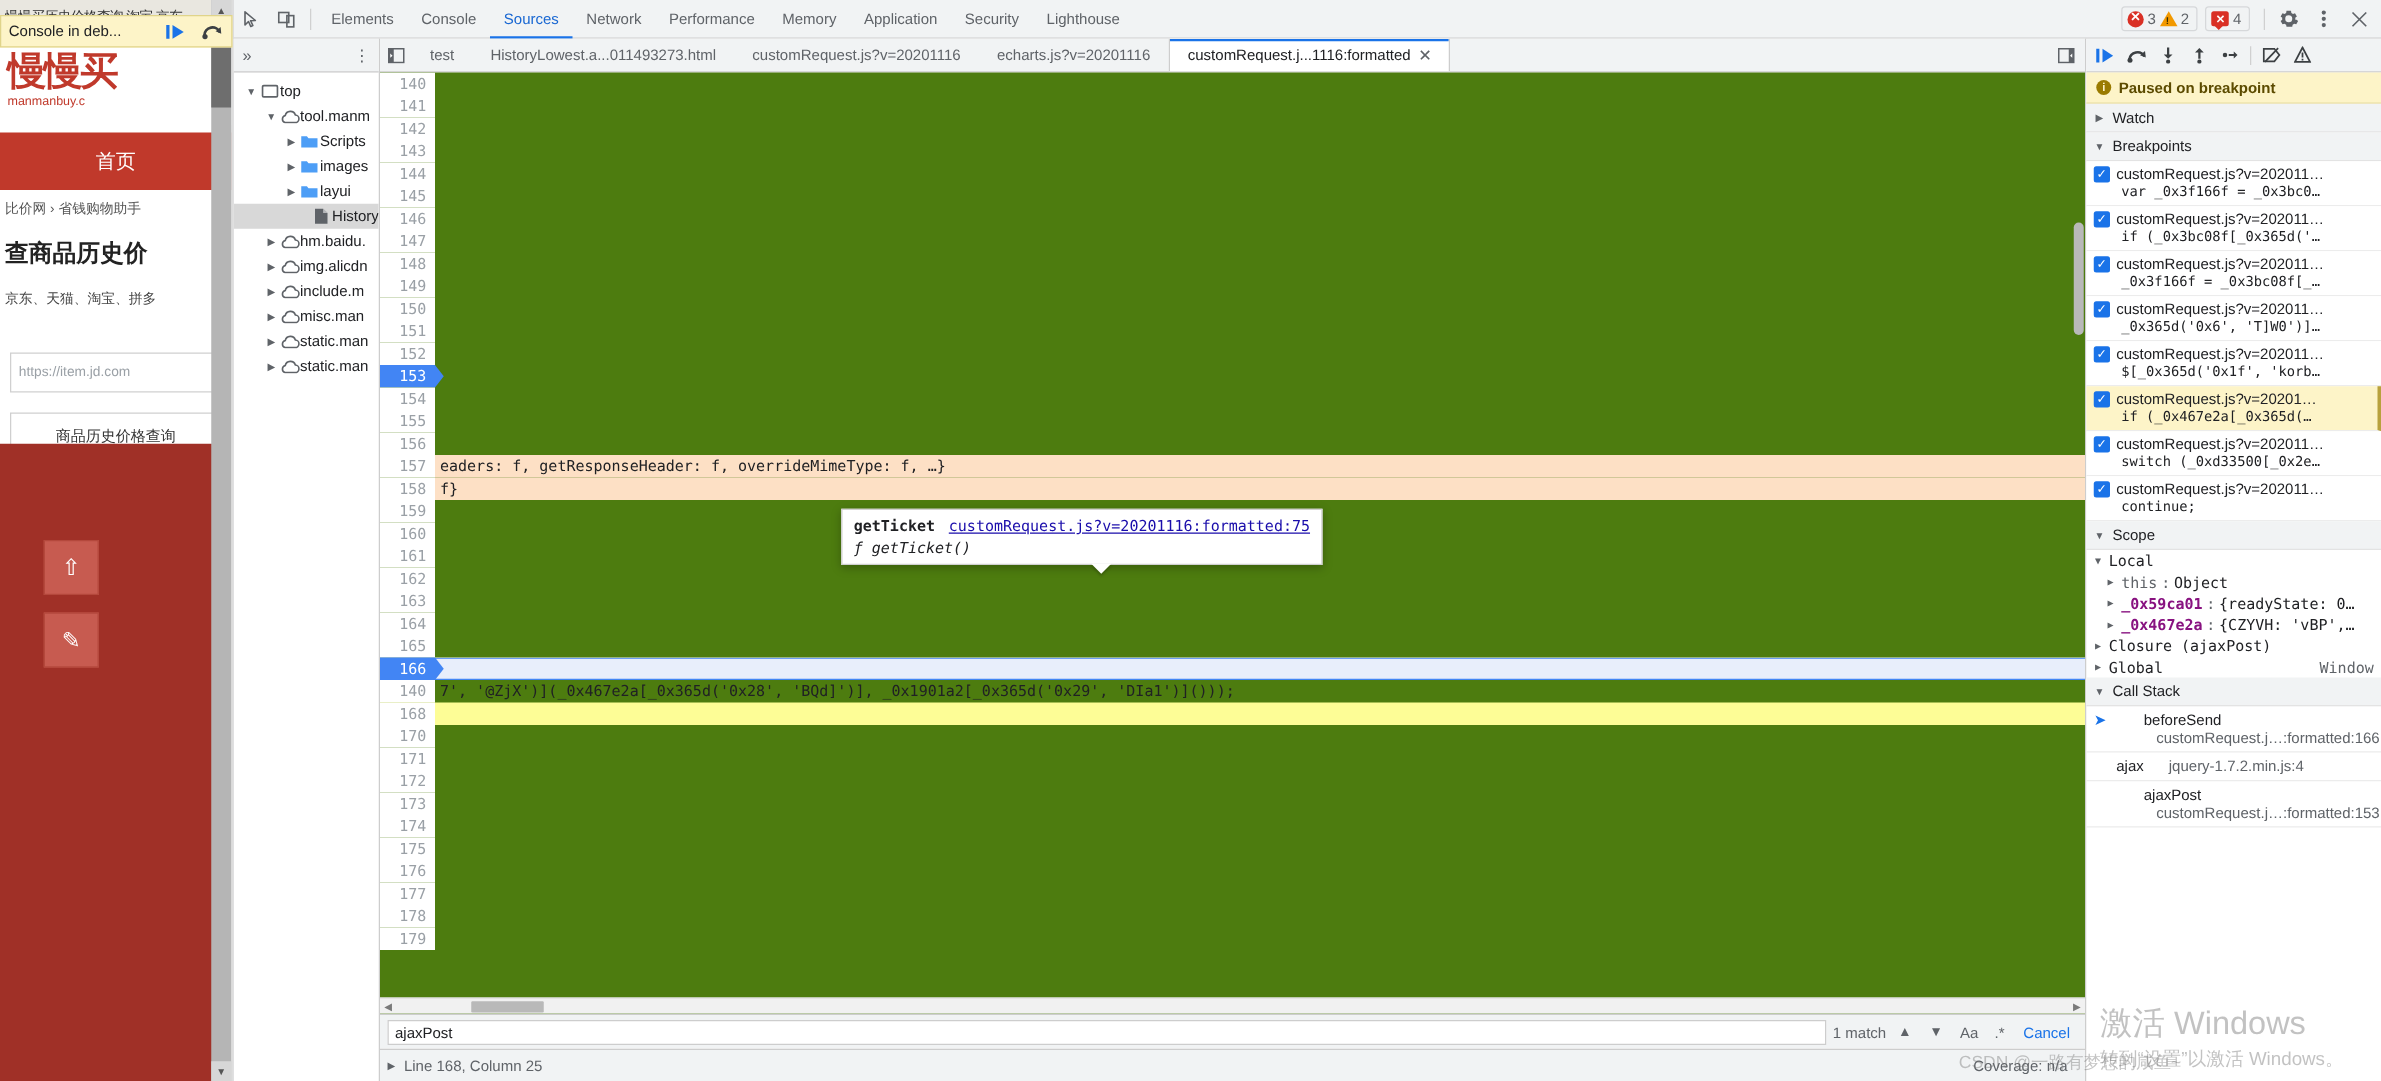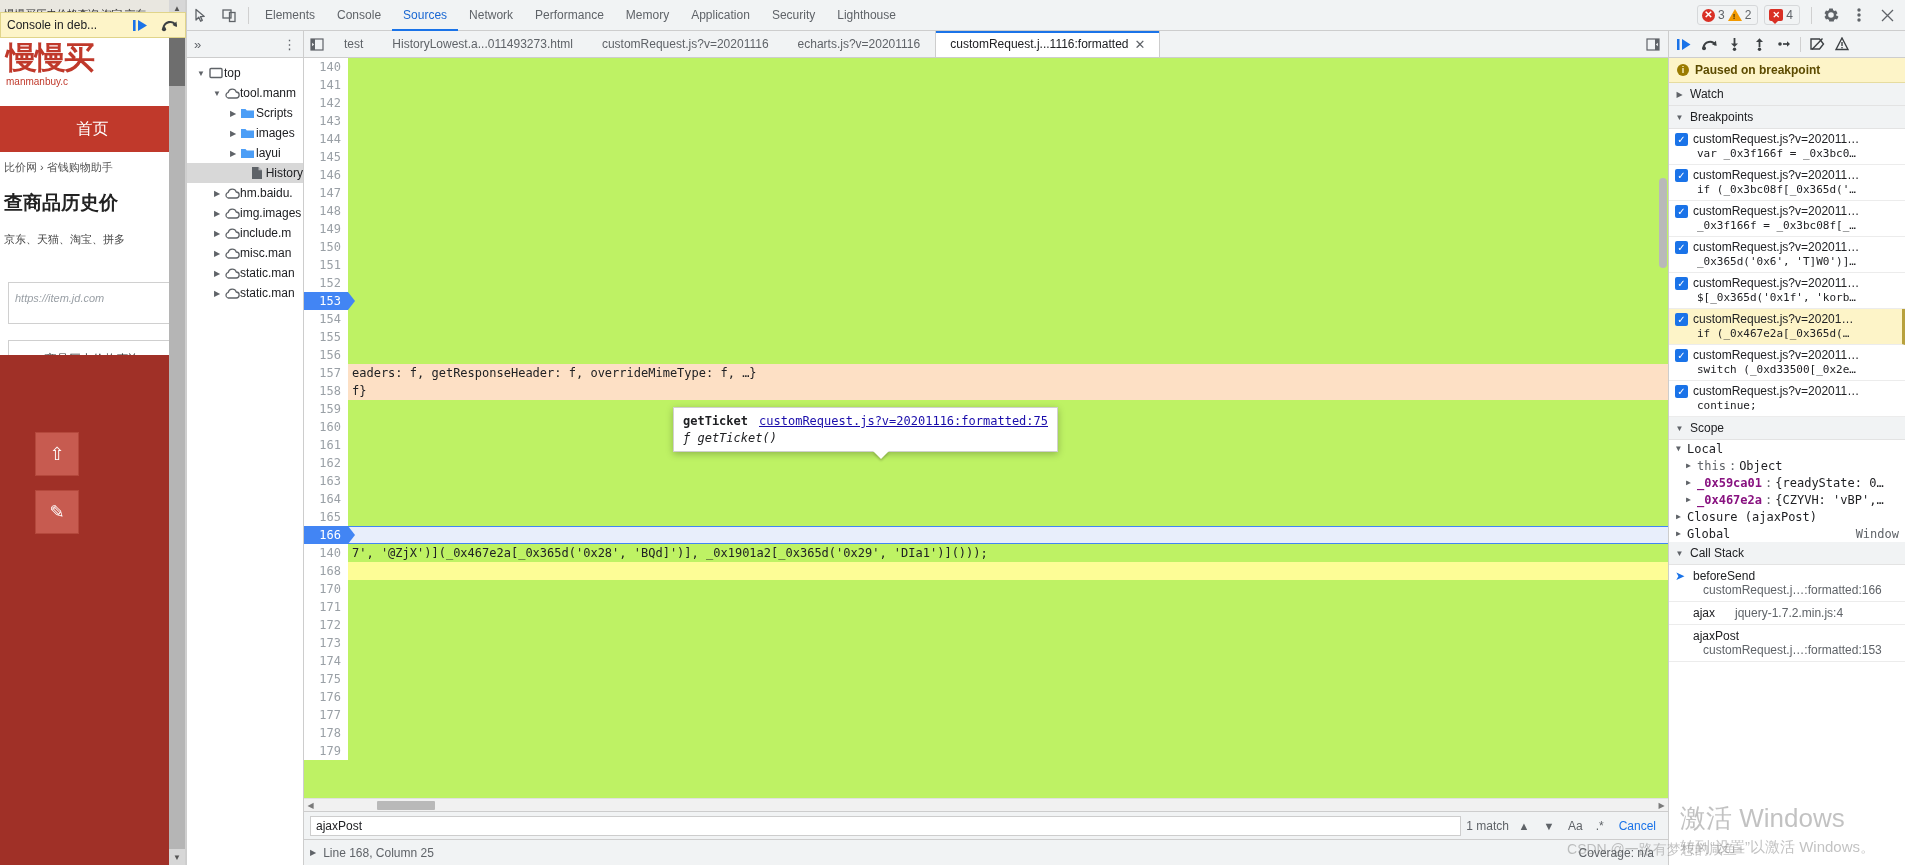--- a/index.html
+++ b/index.html
@@ -51,25 +51,25 @@
   .pp-h1 {
     font-size: 19px; font-weight: bold; color: #222;
     padding: 8px 4px 10px 4px; white-space: nowrap; overflow: hidden;
   }
   .pp-shops {
     font-size: 11px; color: #444; padding-left: 4px;
     white-space: nowrap; overflow: hidden; height: 26px; line-height: 26px;
   }
   .pp-spacer { height: 26px; }
   .pp-input {
-    margin: 4px 8px; height: 42px;
+    margin: 4px 8px; height: 32px;
     border: 1px solid #d0d0d0; background: #fff;
     line-height: 30px; padding-left: 6px;
     font-size: 11px; color: #9aa0a6;
-    white-space: nowrap; overflow: hidden; font-style: italic;
+    white-space: nowrap; overflow: hidden;
   }
   .pp-btn {
     margin: 16px 8px; height: 38px;
     border: 1px solid #cfcfcf; background: #fff;
     display: flex; align-items: center; justify-content: center;
     font-size: 12px; color: #333;
     white-space: nowrap; overflow: hidden;
   }
   .pp-dark { position: absolute; left: 0; top: 355px; width: 170px; height: 510px; background: #a03027; }
   .pp-fab {
@@ -206,21 +206,21 @@
   .ftab.active {
     background: #fff; color: #202124;
     box-shadow: inset 0 2px 0 #1a73e8;
     border-left: 1px solid #cdcdcd; border-right: 1px solid #cdcdcd;
   }
   .ftab .x { font-size: 13px; color: #5f6368; }
   .ftab-spacer { flex: 1; }
   .ftab-more { width: 30px; display: flex; align-items: center; justify-content: center; color: #5f6368; }
 
   
-  #code-wrap { flex: 1; position: relative; overflow: hidden; background: #bef264; }
+  #code-wrap { flex: 1; position: relative; overflow: hidden; background: #4d7c0f; }
   #code {
     position: absolute; inset: 0;
     font-family: "DejaVu Sans Mono", monospace;
     font-size: 12px; line-height: 18px;
   }
   .cline { display: flex; height: 18px; align-items: stretch; position: relative; }
   .gut {
     width: 44px; min-width: 44px; text-align: right;
     padding-right: 7px; color: #9aa0a6;
     background: #fff; user-select: none;
@@ -354,21 +354,21 @@
   .s-ind2 { padding-left: 14px; }
   .sc-prop { color: #881280; font-weight: bold; }
   .sc-plain { color: #5f6368; }
   .sc-val { color: #202124; }
   .sc-right { margin-left: auto; padding-right: 6px; color: #5f6368; }
   .cs-item {
     padding: 4px 4px 4px 6px; border-bottom: 1px solid #ececec;
     display: flex; gap: 6px; align-items: flex-start;
   }
   .cs-arrow { color: #1a73e8; font-size: 12px; width: 12px; min-width: 12px; }
-  .cs-body { min-width: 0; flex: 1; }
+  .cs-body { min-width: 0; flex: 1; margin-left: 22px; }
   .cs-fn { font-size: 12px; color: #202124; white-space: nowrap; overflow: hidden; }
   .cs-loc { font-size: 12px; color: #5f6368; white-space: nowrap; overflow: hidden; padding-left: 10px; }
   .cs-item.inline { align-items: baseline; }
   .cs-item.inline .cs-fn { padding-left: 18px; }
   .cs-inline-loc { font-size: 12px; color: #5f6368; padding-left: 14px; white-space: nowrap; }
 
   
   #watermark {
     position: absolute; right: 30px; bottom: 8px;
     z-index: 50; pointer-events: none;
@@ -559,21 +559,21 @@
             </span>
             <span class="tlabel">hm.baidu.</span>
           </div>
           <div class="tnode ind2">
             <span class="tw">▶</span>
             <span class="tico">
               <svg width="16" height="11" viewBox="0 0 16 11">
                   <path d="M4 10h8a3 3 0 0 0 .3-6A4.2 4.2 0 0 0 4.2 4.4 2.9 2.9 0 0 0 4 10z" fill="none" stroke="#5f6368" stroke-width="1.3"></path>
                 </svg>
             </span>
-            <span class="tlabel">img.images</span>
+            <span class="tlabel">img.alicdn</span>
           </div>
           <div class="tnode ind2">
             <span class="tw">▶</span>
             <span class="tico">
               <svg width="16" height="11" viewBox="0 0 16 11">
                   <path d="M4 10h8a3 3 0 0 0 .3-6A4.2 4.2 0 0 0 4.2 4.4 2.9 2.9 0 0 0 4 10z" fill="none" stroke="#5f6368" stroke-width="1.3"></path>
                 </svg>
             </span>
             <span class="tlabel">include.m</span>
           </div>

